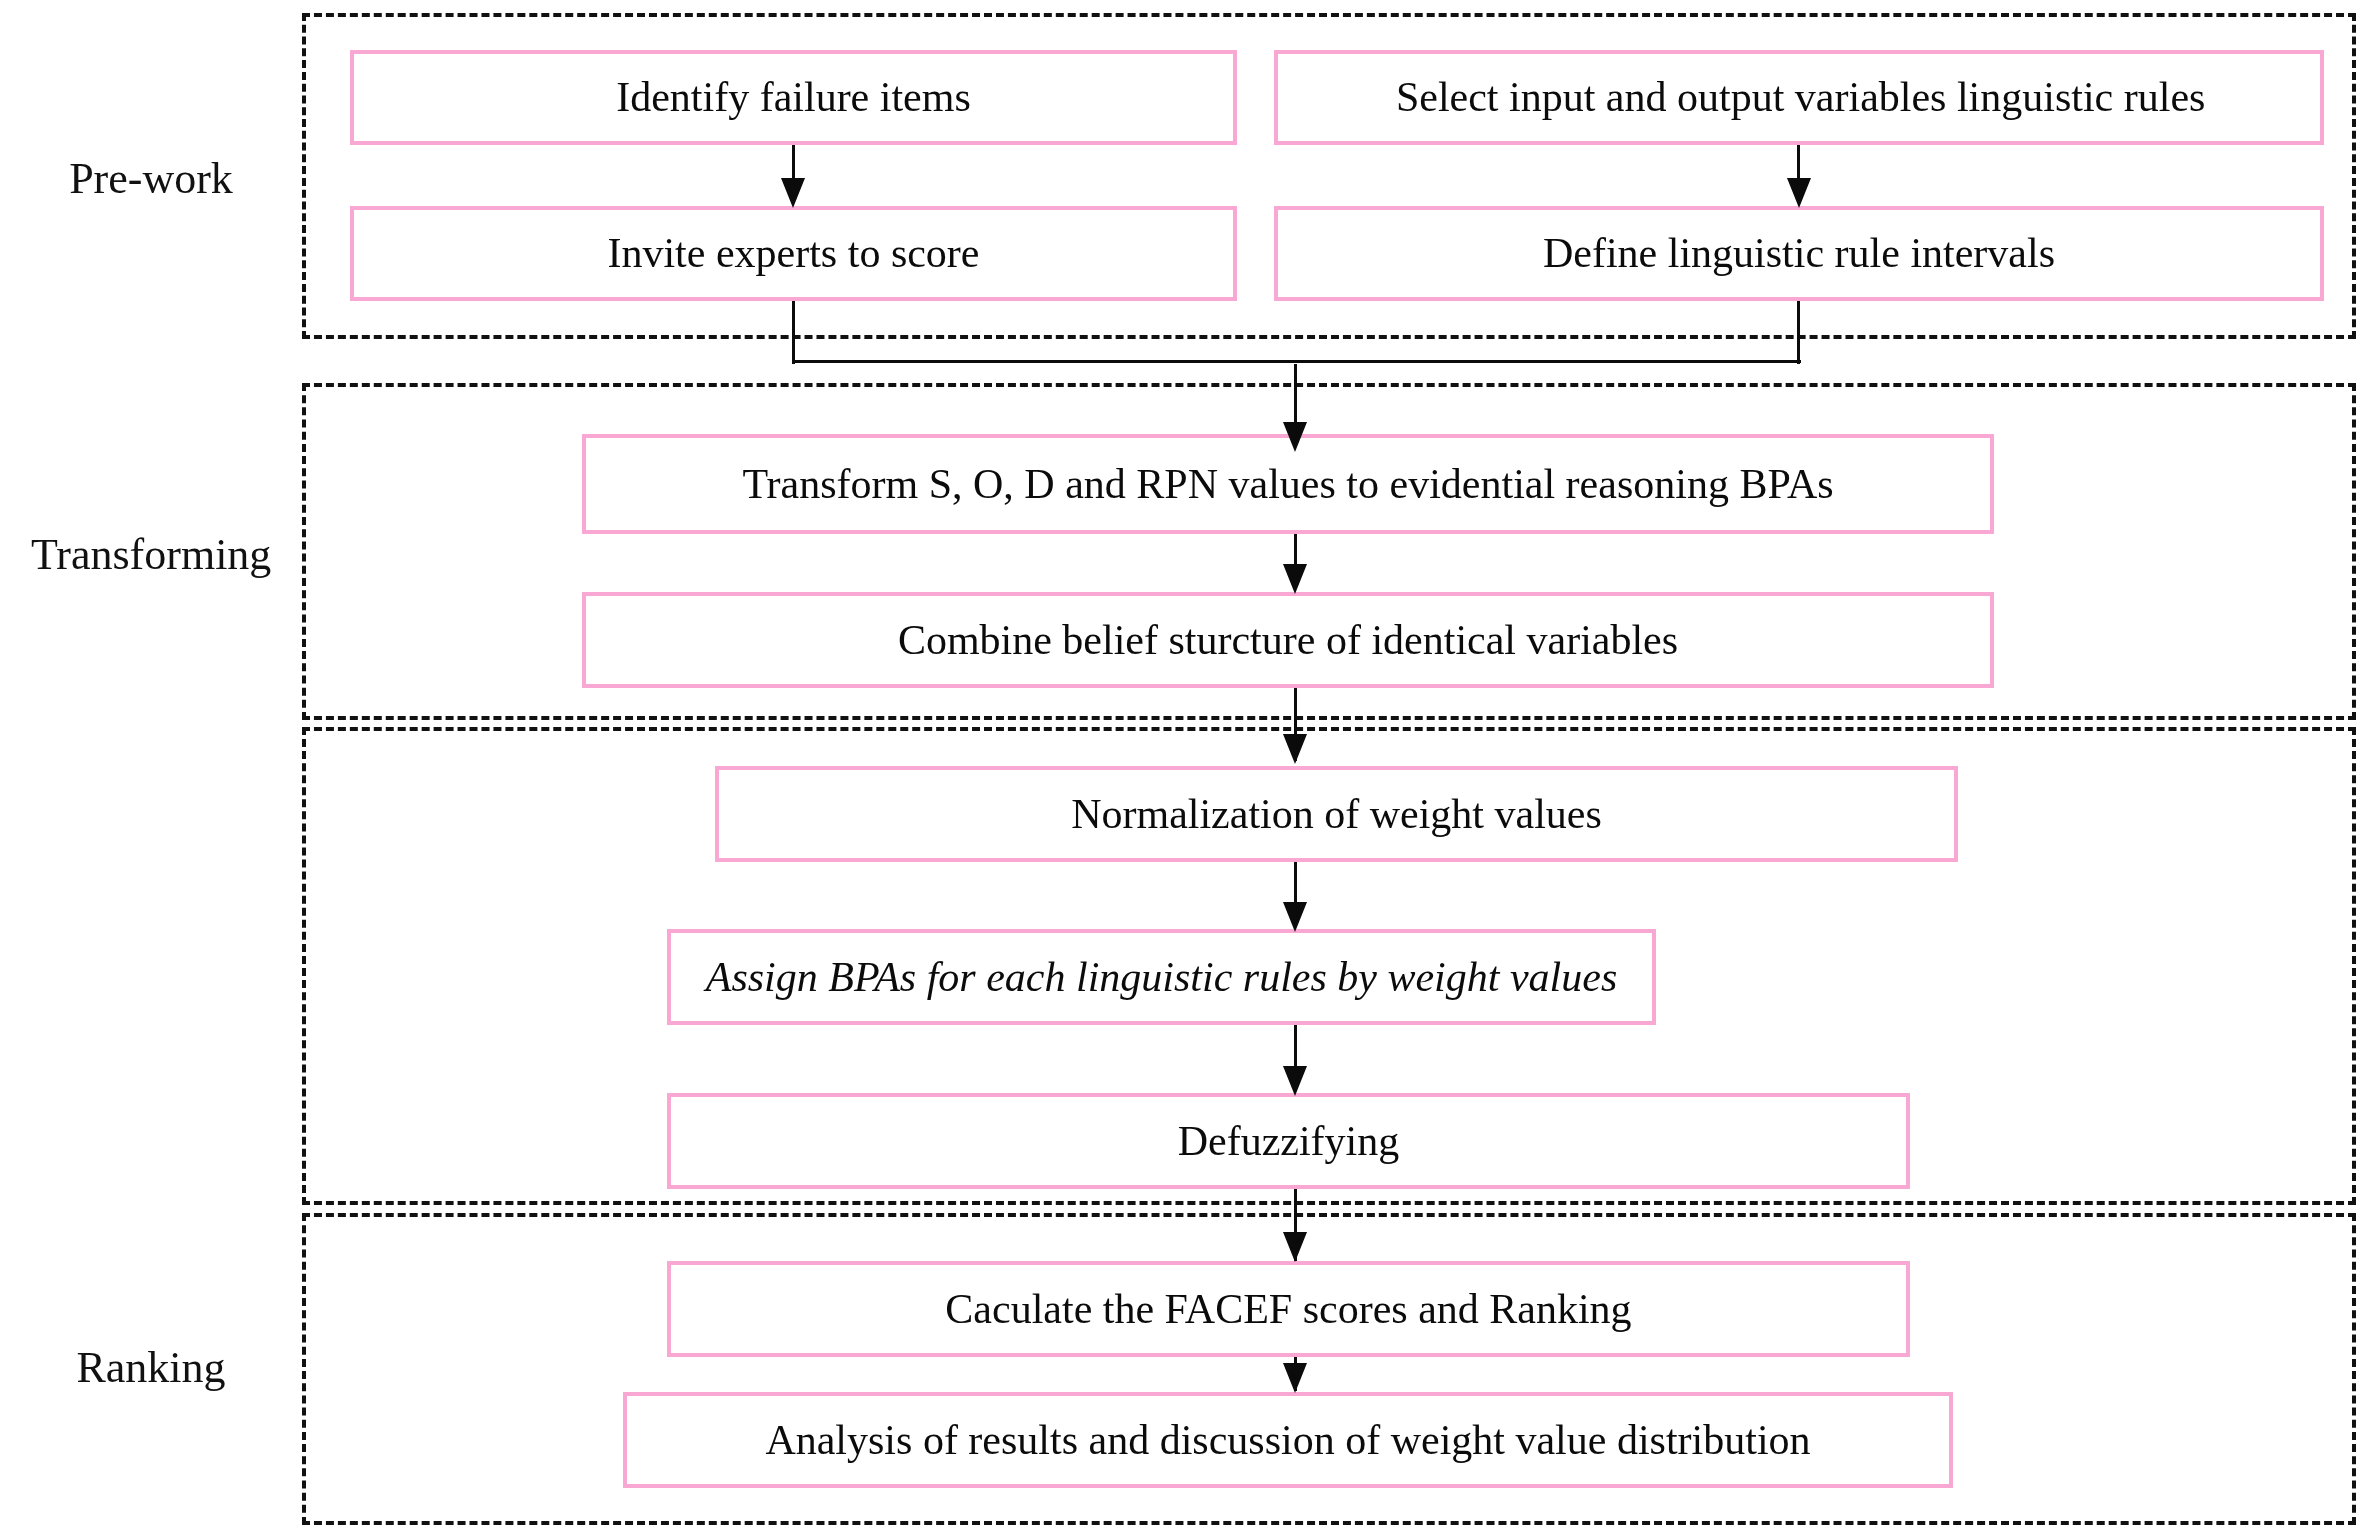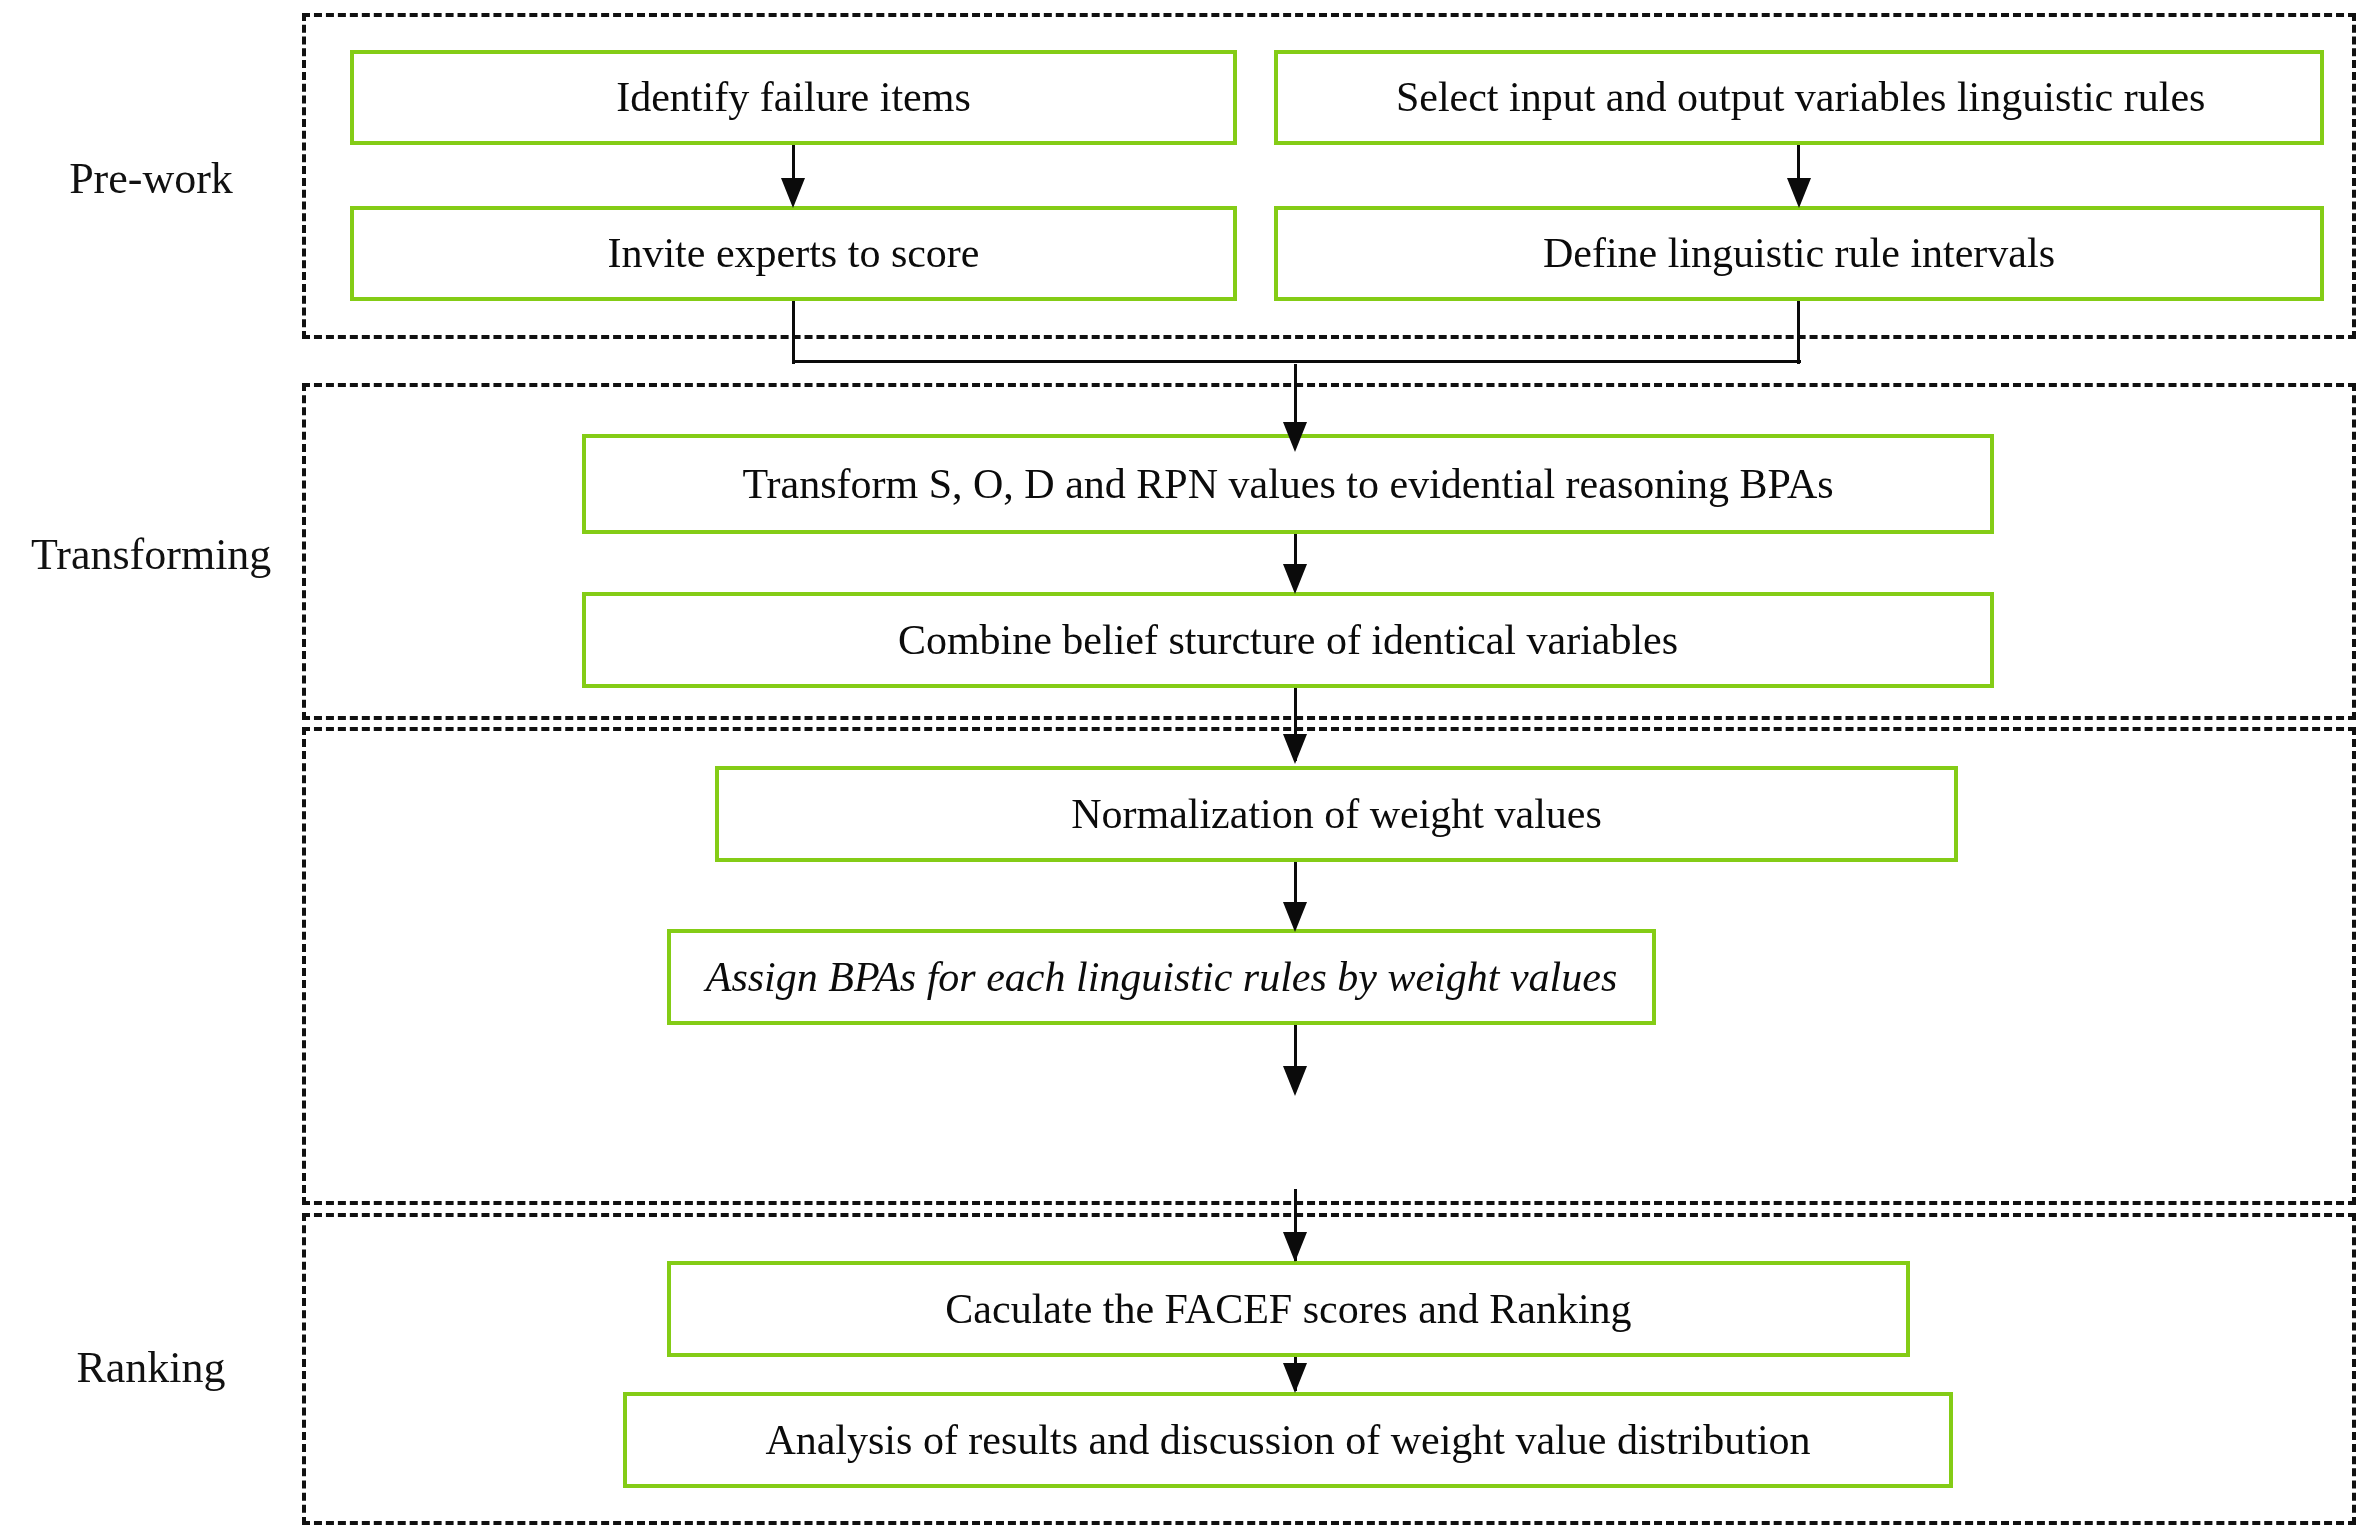--- a/index.html
+++ b/index.html
@@ -4,21 +4,21 @@
 <style>
   html,body{margin:0;padding:0;background:#ffffff;}
   body{width:2377px;height:1535px;position:relative;font-family:"Liberation Serif","DejaVu Serif",serif;color:#000;}
   #stage{position:absolute;left:0;top:0;width:2377px;height:1535px;overflow:hidden;background:#fff;}
 
   
   .lane{position:absolute;box-sizing:border-box;border:4px dashed #111;}
   .lane-label{position:absolute;font-size:44px;line-height:1.12;color:#111;text-align:center;}
 
   
-  .pbox{position:absolute;box-sizing:border-box;background:#fff;border:4px solid #84cc16;
+  .pbox{position:absolute;box-sizing:border-box;background:#fff;border:4px solid #f9a8d4;
         display:flex;align-items:center;justify-content:center;text-align:center;
         font-size:42px;line-height:1.1;color:#0b0b0b;padding:0 13.7px;z-index:4;}
 
   
   .vline{position:absolute;width:3.4px;background:#0b0b0b;z-index:3;}
   .hline{position:absolute;height:3.4px;background:#0b0b0b;z-index:3;}
   .arrowhead{position:absolute;width:0;height:0;z-index:5;
              border-left:12.5px solid transparent;border-right:12.5px solid transparent;
              border-top:30px solid #0b0b0b;}
 </style>
@@ -62,20 +62,21 @@
 
   <div class="vline" style="left:1294px;top:687px;height:74px;"></div>
   <div class="arrowhead" style="left:1283px;top:734px;"></div>
 
   <div class="lane" style="left:302px;top:727px;width:2054px;height:478px;"></div>
 
   <div class="pbox" style="left:667px;top:766px;width:1243px;height:96px;margin-left:48px;">Normalization of weight values</div>
 
   <div class="pbox" style="left:667px;top:929px;width:989px;height:96px;font-style:italic;">Assign BPAs for each linguistic rules by weight values</div>
 
+  <div class="pbox" style="left:667px;top:1093px;width:1243px;height:96px;">Defuzzifying</div>
 
   <div class="vline" style="left:1294px;top:862px;height:47px;"></div>
   <div class="arrowhead" style="left:1283px;top:902px;"></div>
 
   <div class="vline" style="left:1294px;top:1025px;height:47px;"></div>
   <div class="arrowhead" style="left:1283px;top:1066px;"></div>
 
   <div class="vline" style="left:1294px;top:1189px;height:72px;"></div>
   <div class="arrowhead" style="left:1283px;top:1232px;"></div>
 

